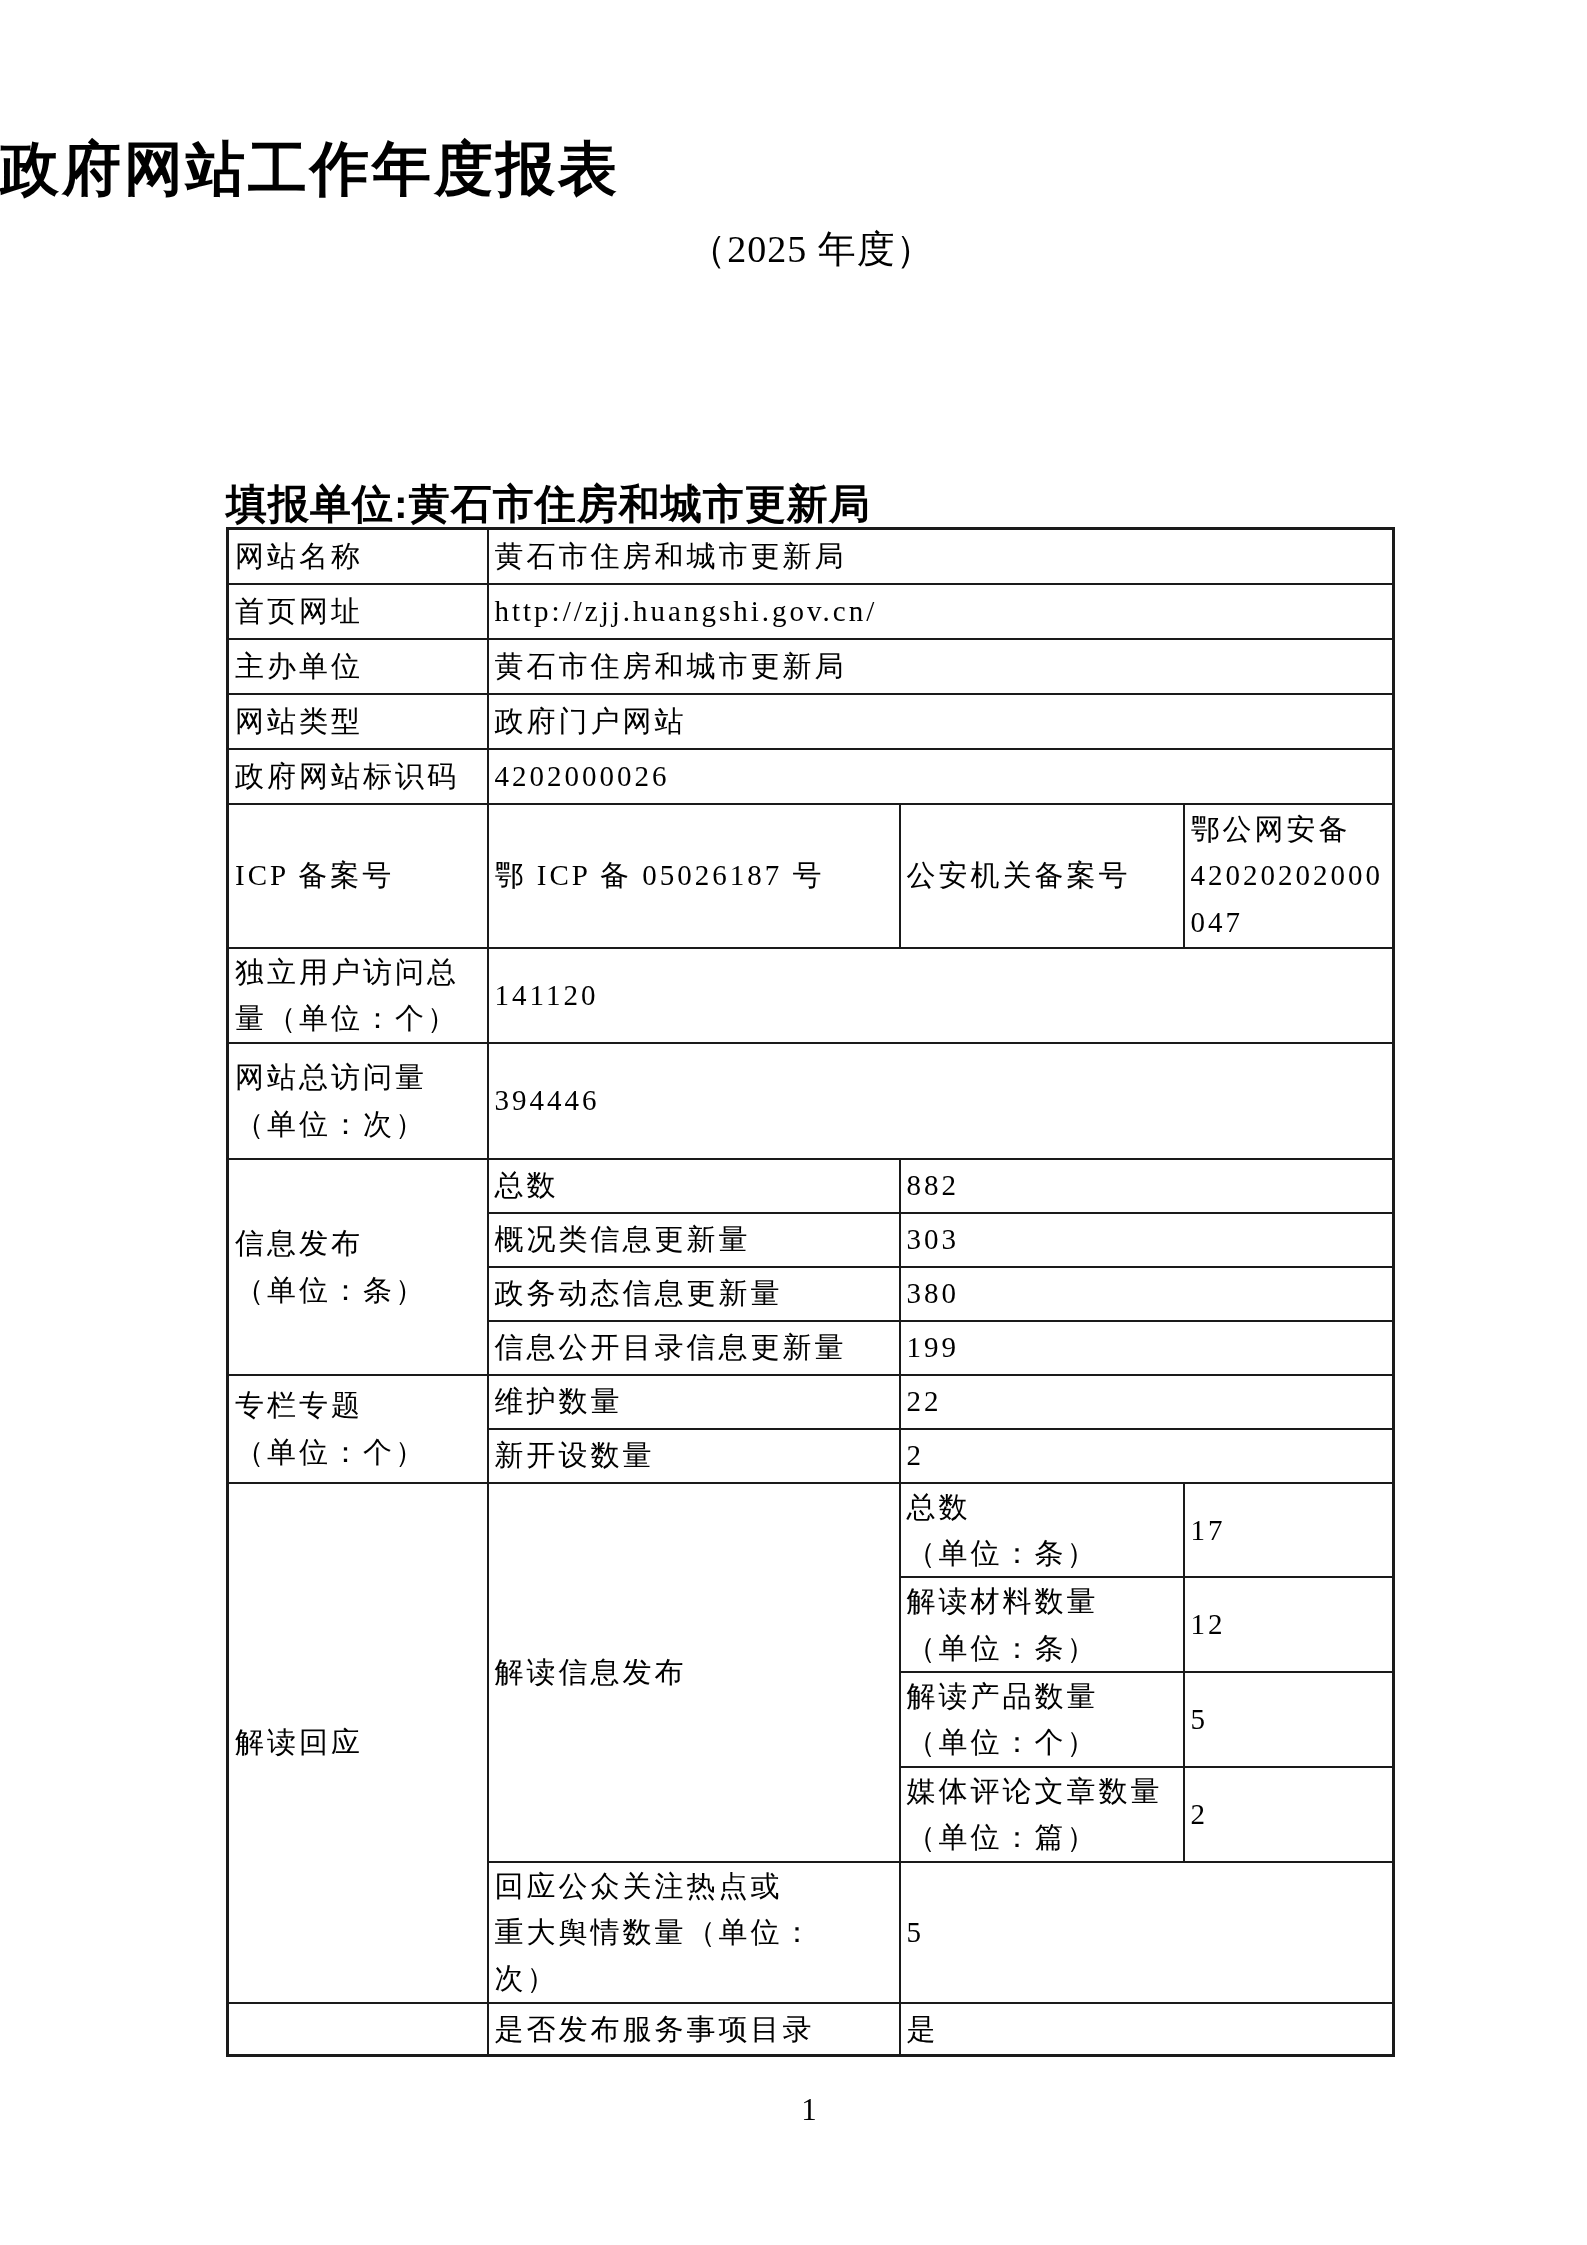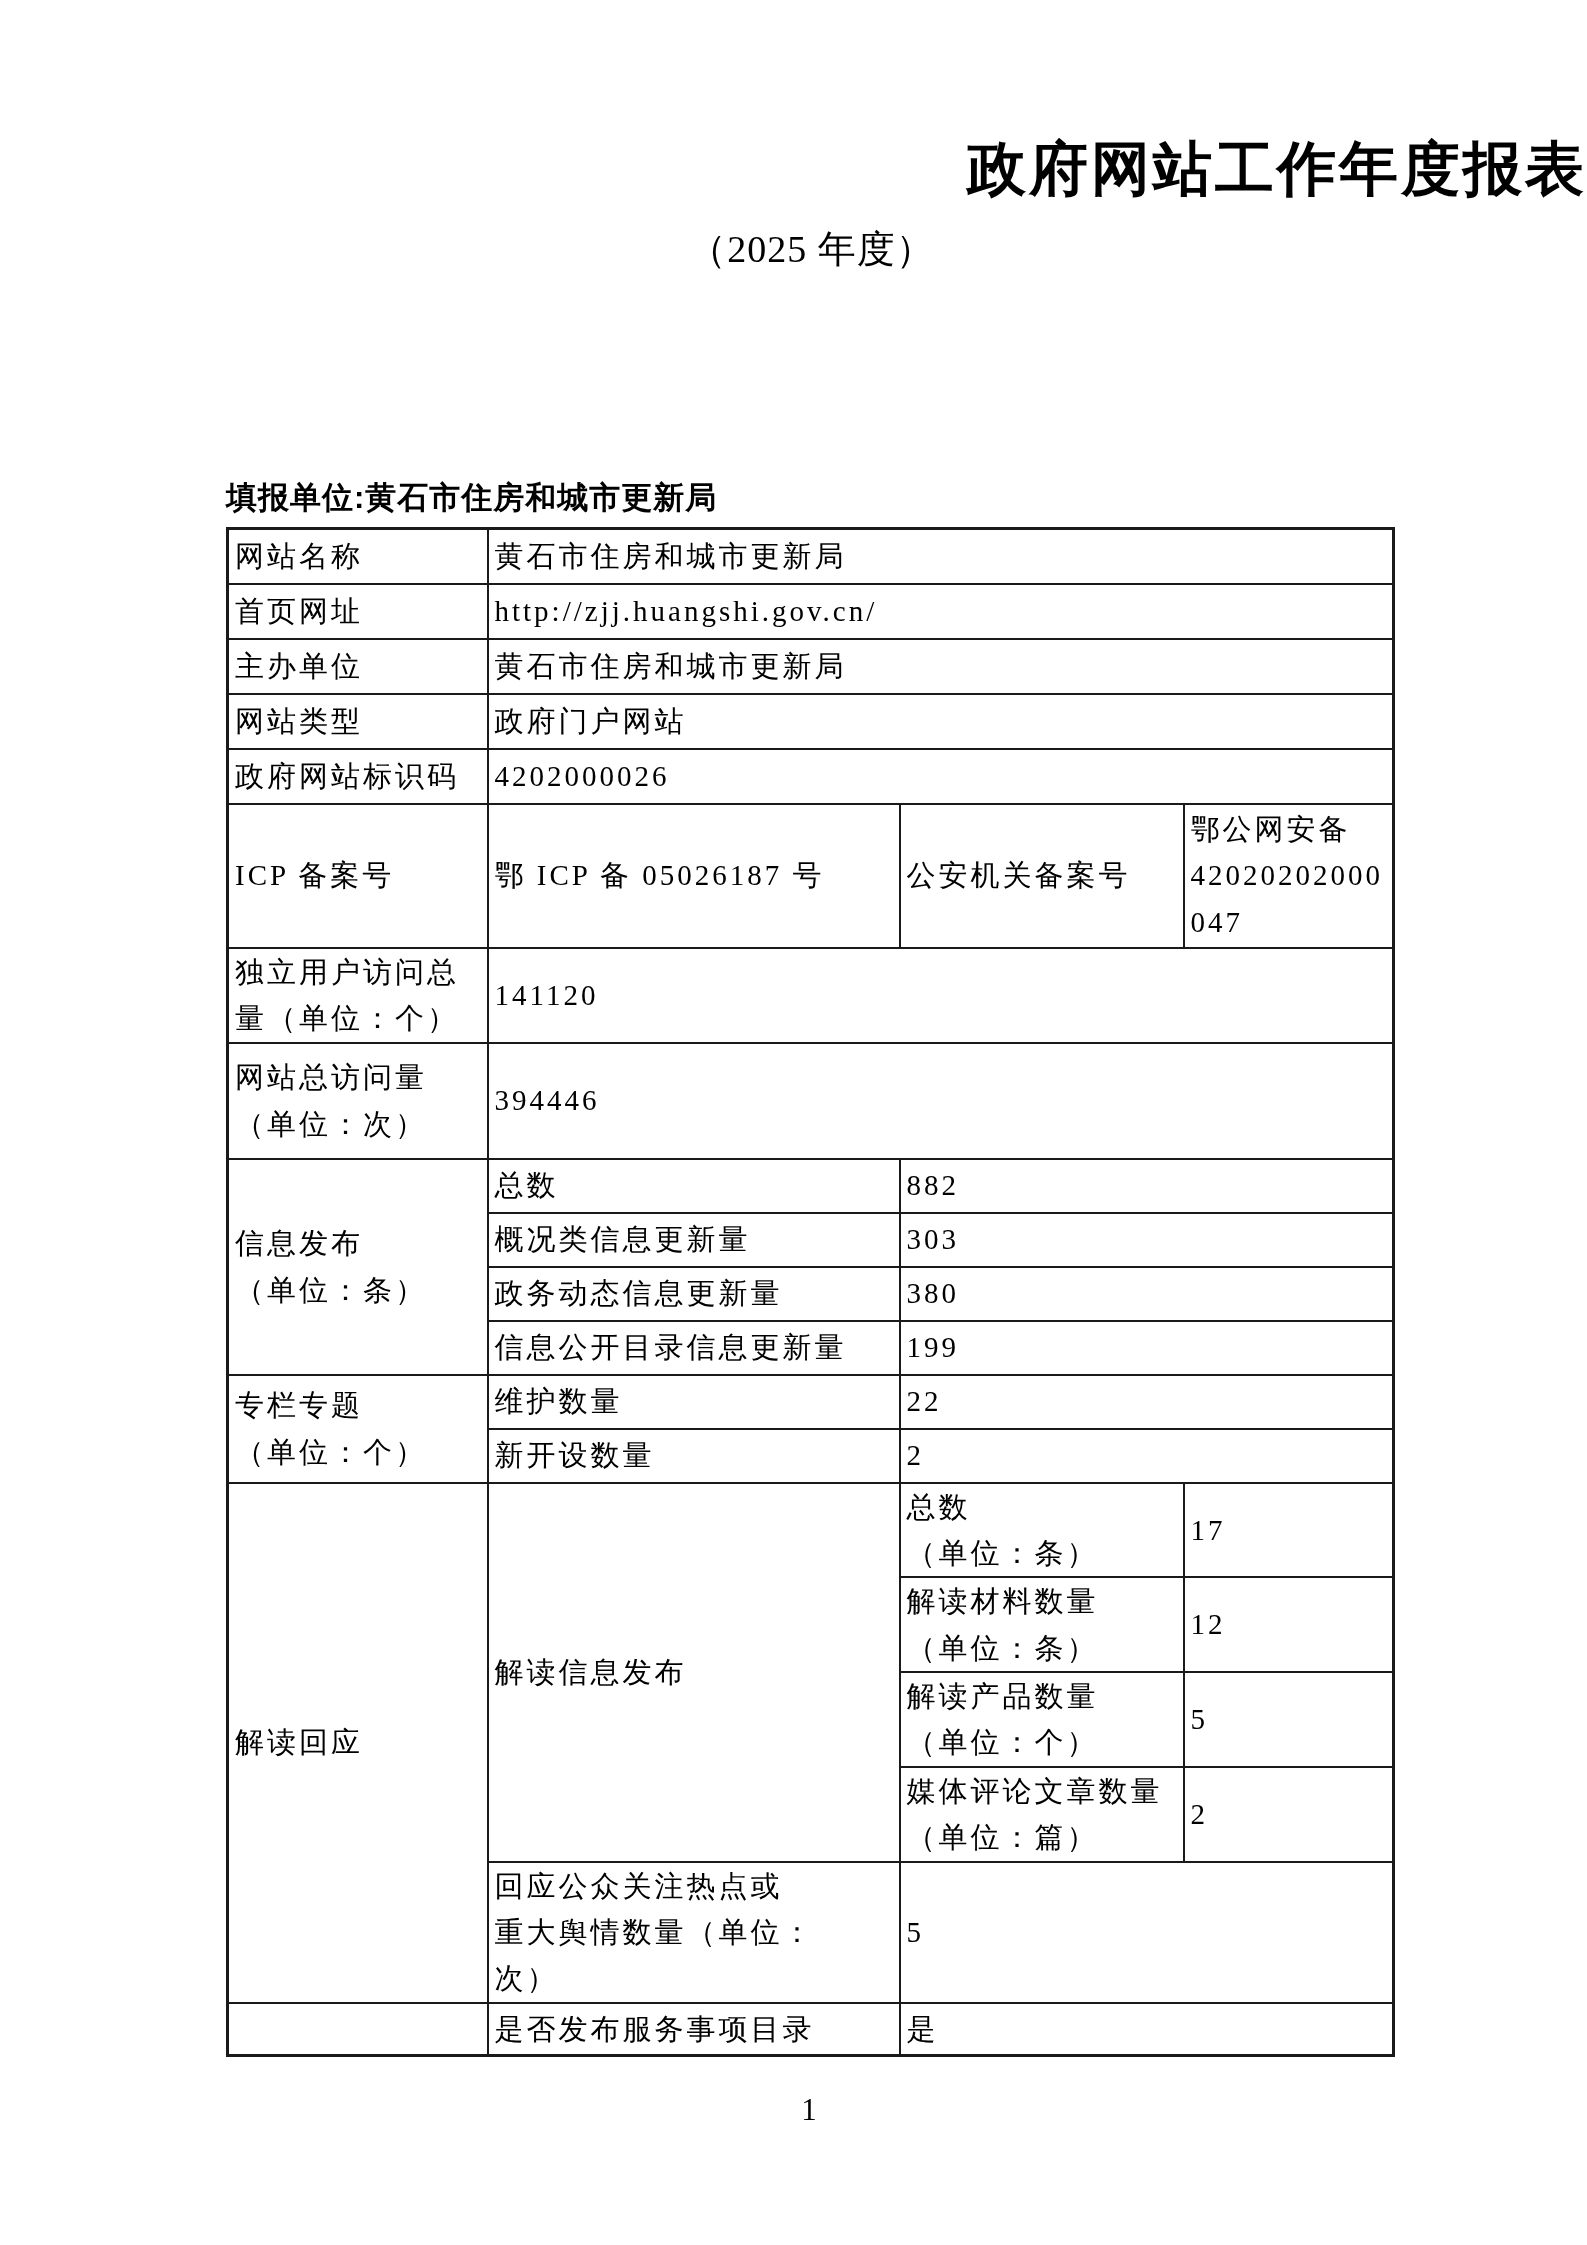--- a/index.html
+++ b/index.html
@@ -14,21 +14,21 @@
     background: #ffffff;
     color: #000000;
     font-family: "Liberation Serif", "DejaVu Serif", serif;
     overflow: hidden;
   }
   .doc-title {
     position: absolute;
     top: 134px;
     left: 0;
     right: 0;
-    text-align: right;
+    text-align: left;
     font-family: "Liberation Sans", "DejaVu Sans", sans-serif;
     font-weight: bold;
     font-size: 59px;
     letter-spacing: 3px;
     line-height: 1.2;
   }
   .doc-subtitle {
     position: absolute;
     top: 224px;
     left: 0;
@@ -37,21 +37,21 @@
     font-size: 38px;
     letter-spacing: 1px;
     padding-left: 36px;
   }
   .report-unit {
     position: absolute;
     top: 477px;
     left: 226px;
     font-family: "Liberation Sans", "DejaVu Sans", sans-serif;
     font-weight: bold;
-    font-size: 31px;
+    font-size: 41px;
     letter-spacing: 1px;
   }
   table.report-table {
     position: absolute;
     top: 527px;
     left: 226px;
     width: 1166px;
     border-collapse: collapse;
     table-layout: fixed;
     border: 3px solid #1a1a1a;

